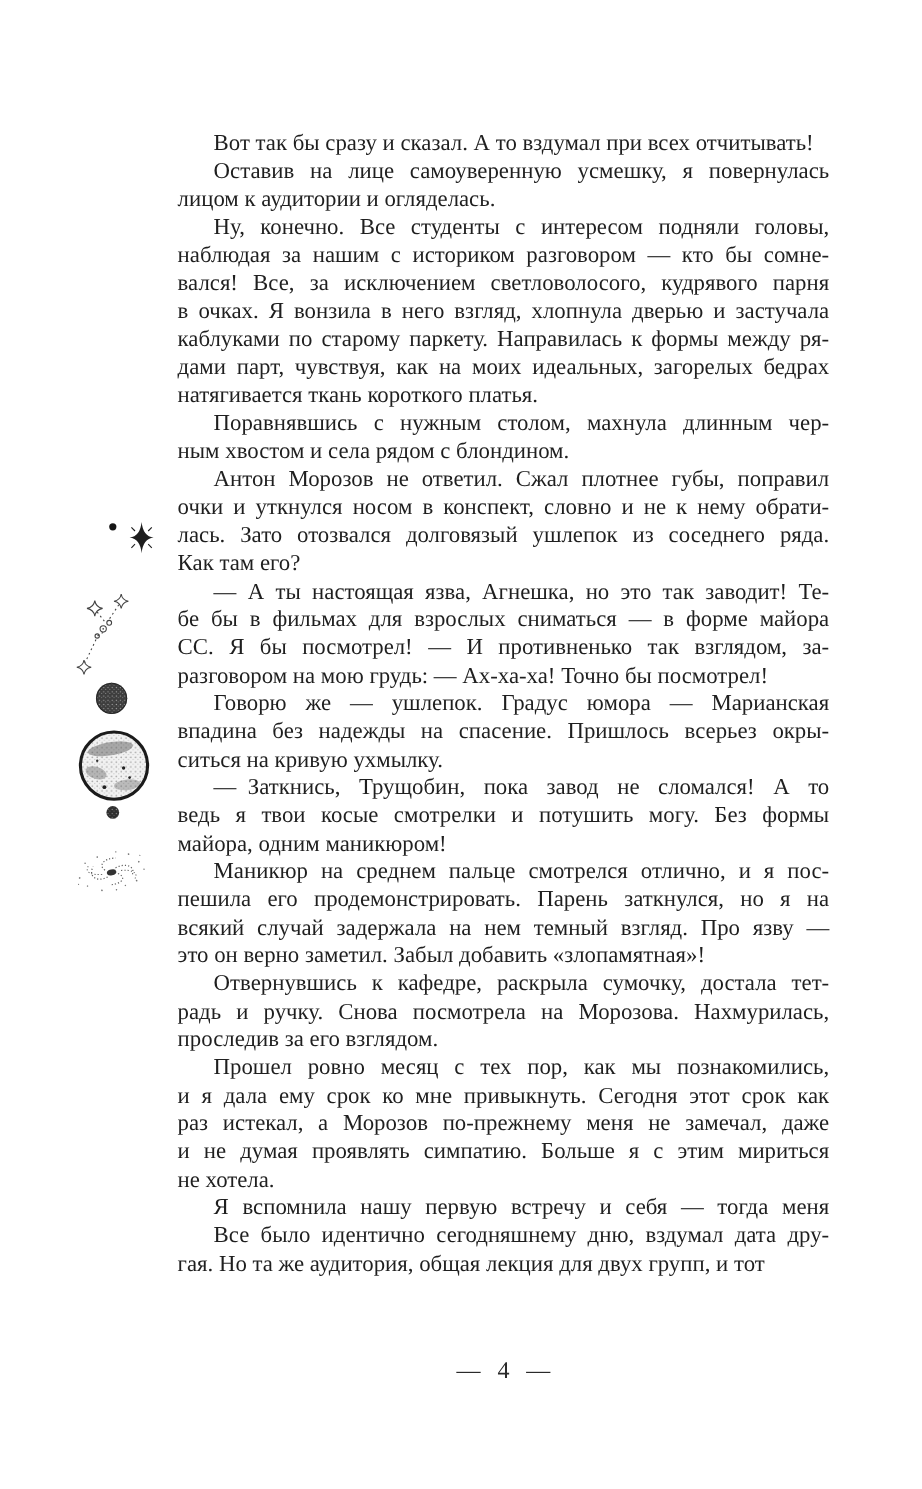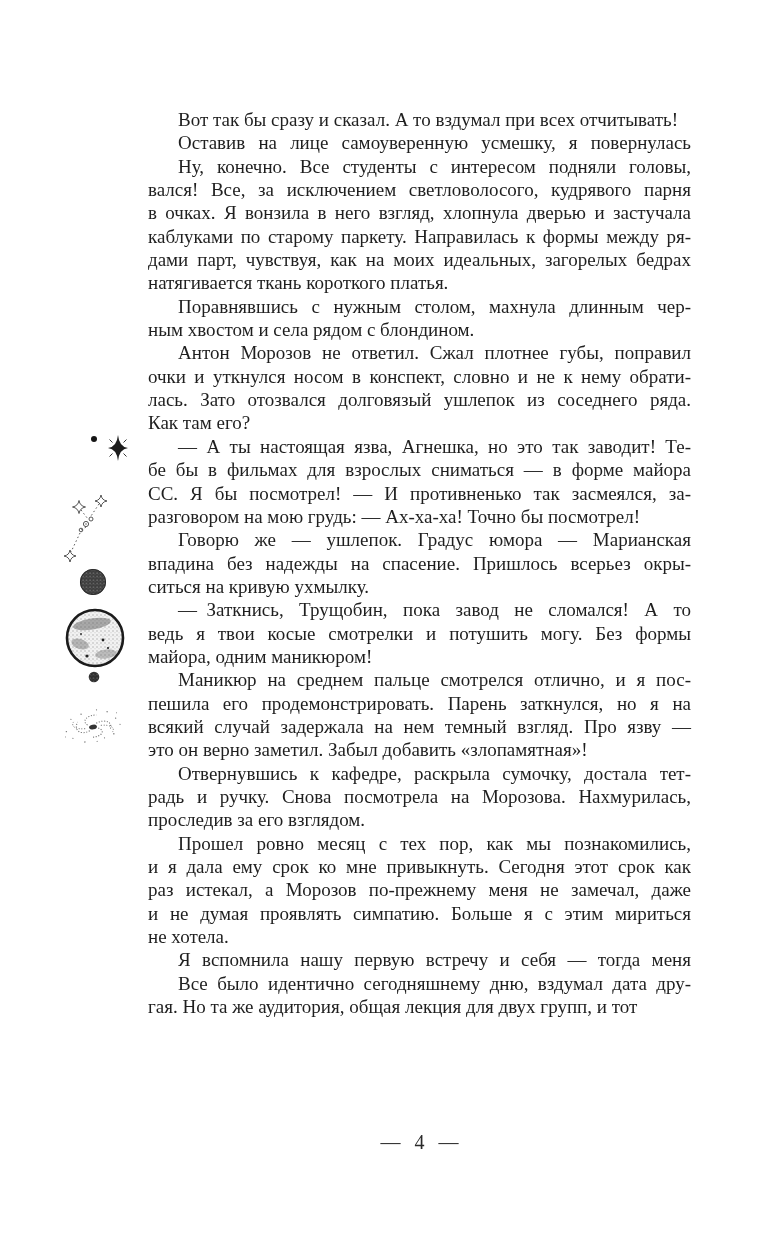--- a/index.html
+++ b/index.html
@@ -136,43 +136,45 @@
       </g>
     </g>
   </svg>
 
   <div class="text-block" id="text-block">
       <div class="para">
         <div class="line first last">Вот так бы сразу и сказал. А то вздумал при всех отчитывать!</div>
       </div>
       <div class="para">
         <div class="line first">Оставив на лице самоуверенную усмешку, я повернулась</div>
+        <div class="line last">лицом к аудитории и огляделась.</div>
       </div>
       <div class="para">
         <div class="line first">Ну, конечно. Все студенты с интересом подняли головы,</div>
+        <div class="line">наблюдая за нашим с историком разговором — кто бы сомне-</div>
         <div class="line">вался! Все, за исключением светловолосого, кудрявого парня</div>
         <div class="line">в очках. Я вонзила в него взгляд, хлопнула дверью и застучала</div>
         <div class="line">каблуками по старому паркету. Направилась к формы между ря-</div>
         <div class="line">дами парт, чувствуя, как на моих идеальных, загорелых бедрах</div>
         <div class="line last">натягивается ткань короткого платья.</div>
       </div>
       <div class="para">
         <div class="line first">Поравнявшись с нужным столом, махнула длинным чер-</div>
         <div class="line last">ным хвостом и села рядом с блондином.</div>
       </div>
       <div class="para">
         <div class="line first">Антон Морозов не ответил. Сжал плотнее губы, поправил</div>
         <div class="line">очки и уткнулся носом в конспект, словно и не к нему обрати-</div>
         <div class="line">лась. Зато отозвался долговязый ушлепок из соседнего ряда.</div>
         <div class="line last">Как там его?</div>
       </div>
       <div class="para">
         <div class="line first">— А ты настоящая язва, Агнешка, но это так заводит! Те-</div>
         <div class="line">бе бы в фильмах для взрослых сниматься — в форме майора</div>
-        <div class="line">СС. Я бы посмотрел! — И противненько так засмеялся, за-</div>
+        <div class="line">СС. Я бы посмотрел! — И противненько так взглядом, за-</div>
         <div class="line last">разговором на мою грудь: — Ах-ха-ха! Точно бы посмотрел!</div>
       </div>
       <div class="para">
         <div class="line first">Говорю же — ушлепок. Градус юмора — Марианская</div>
         <div class="line">впадина без надежды на спасение. Пришлось всерьез окры-</div>
         <div class="line last">ситься на кривую ухмылку.</div>
       </div>
       <div class="para">
         <div class="line first">— Заткнись, Трущобин, пока завод не сломался! А то</div>
         <div class="line">ведь я твои косые смотрелки и потушить могу. Без формы</div>

